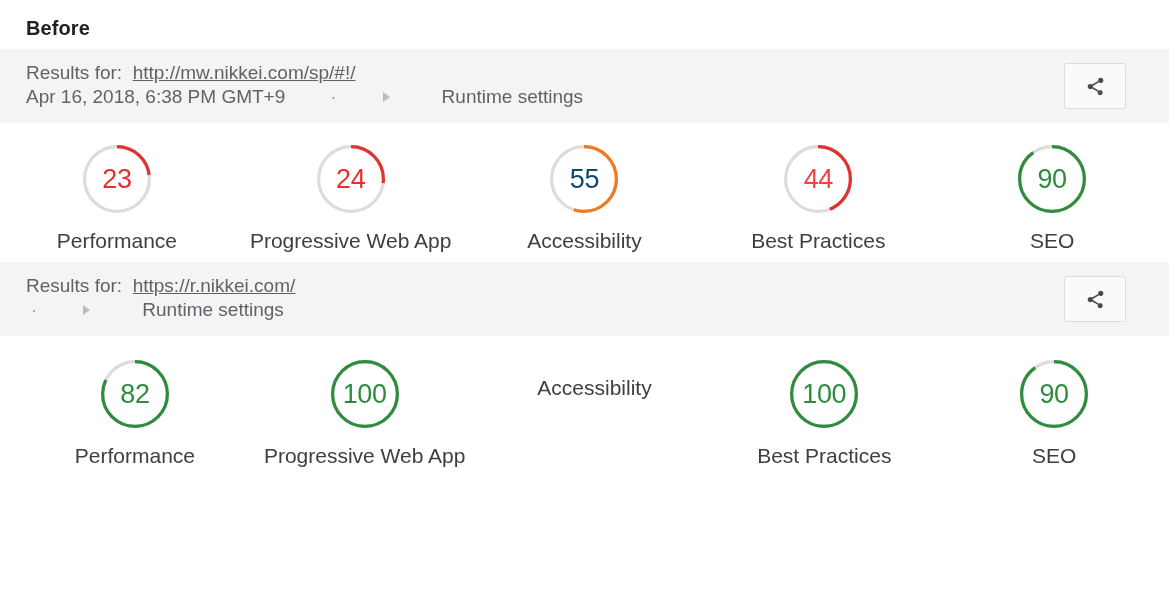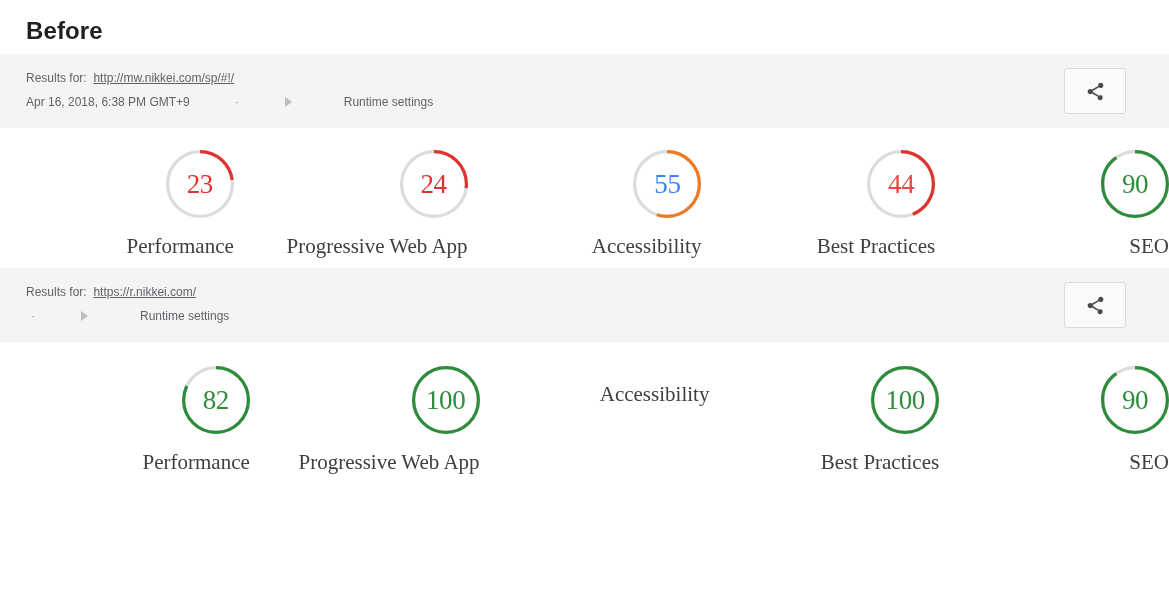--- a/index.html
+++ b/index.html
@@ -8,38 +8,38 @@
     background: #ffffff;
   }
   body {
     width: 1169px;
     height: 594px;
     font-family: "Liberation Sans", sans-serif;
     color: #212121;
     overflow: hidden;
   }
   .section-heading {
-    font-size: 24px;
+    font-size: 20px;
     font-weight: 700;
     color: #202124;
     letter-spacing: 0.1px;
     padding: 0 0 0 26px;
   }
   #heading-before { padding-top: 17px; }
   #heading-after  { padding-top: 14px; }
 
   .report-band {
     position: relative;
     background: #f4f4f4;
     margin-top: 9px;
     padding: 13px 0 15px 26px;
     box-sizing: border-box;
   }
   .band-line {
-    font-size: 12px;
+    font-size: 19px;
     color: #5f6368;
     line-height: 22px;
     white-space: nowrap;
   }
   .band-line.second { margin-top: 2px; display: flex; align-items: center; gap: 40px; }
   .results-label { color: #5f6368; }
   .report-url {
     color: #5f6368;
     text-decoration: underline;
     cursor: pointer;
@@ -74,22 +74,21 @@
   }
 
   .gauges-row {
     display: flex;
     padding-top: 22px;
   }
   .gauge-cell {
     flex: 1 1 0;
     display: flex;
     flex-direction: column;
-    align-items: flex-end;
-    font-family: Liberation Serif, serif;
+    align-items: center;
   }
   .gauge-ring { position: relative; }
   .gauge-score {
     position: absolute;
     inset: 0;
     display: flex;
     align-items: center;
     justify-content: center;
     font-size: 27px;
     font-weight: 400;
@@ -141,21 +140,21 @@
         <div class="gauge-ring" style="width: 68px; height: 68px;"><svg width="68" height="68" viewBox="0 0 68 68">
             <circle cx="34" cy="34" r="32.4" fill="none" stroke="#dcdcdc" stroke-width="3.2"></circle>
             <circle cx="34" cy="34" r="32.4" fill="none" stroke="#df332f" stroke-width="3.2" stroke-dasharray="54.96530506720702 203.57520395261858" transform="rotate(-90 34 34)"></circle>
           </svg><div class="gauge-score" style="color: rgb(223, 51, 47);">24</div></div>
         <div class="gauge-label">Progressive Web App</div>
       </div>
       <div class="gauge-cell">
         <div class="gauge-ring" style="width: 68px; height: 68px;"><svg width="68" height="68" viewBox="0 0 68 68">
             <circle cx="34" cy="34" r="32.4" fill="none" stroke="#dcdcdc" stroke-width="3.2"></circle>
             <circle cx="34" cy="34" r="32.4" fill="none" stroke="#ef7a21" stroke-width="3.2" stroke-dasharray="111.96636217394021 203.57520395261858" transform="rotate(-90 34 34)"></circle>
-          </svg><div class="gauge-score" style="color: #3b82f6;">55</div></div>
+          </svg><div class="gauge-score" style="color: #0c4a6e;">55</div></div>
         <div class="gauge-label">Accessibility</div>
       </div>
       <div class="gauge-cell">
         <div class="gauge-ring" style="width: 68px; height: 68px;"><svg width="68" height="68" viewBox="0 0 68 68">
             <circle cx="34" cy="34" r="32.4" fill="none" stroke="#dcdcdc" stroke-width="3.2"></circle>
             <circle cx="34" cy="34" r="32.4" fill="none" stroke="#df332f" stroke-width="3.2" stroke-dasharray="89.57308973915218 203.57520395261858" transform="rotate(-90 34 34)"></circle>
           </svg><div class="gauge-score" style="color: #ef4444;">44</div></div>
         <div class="gauge-label">Best Practices</div>
       </div>
       <div class="gauge-cell">

